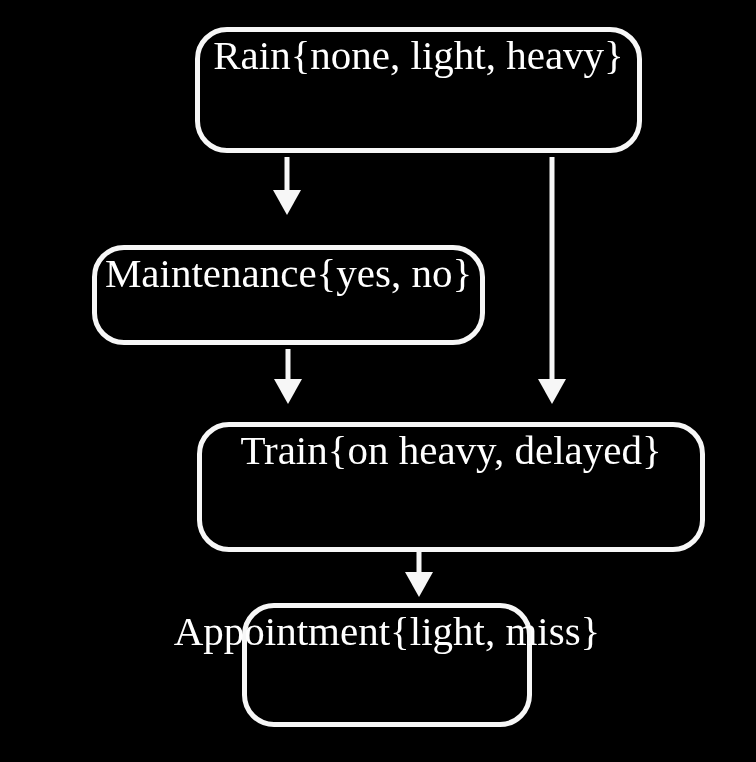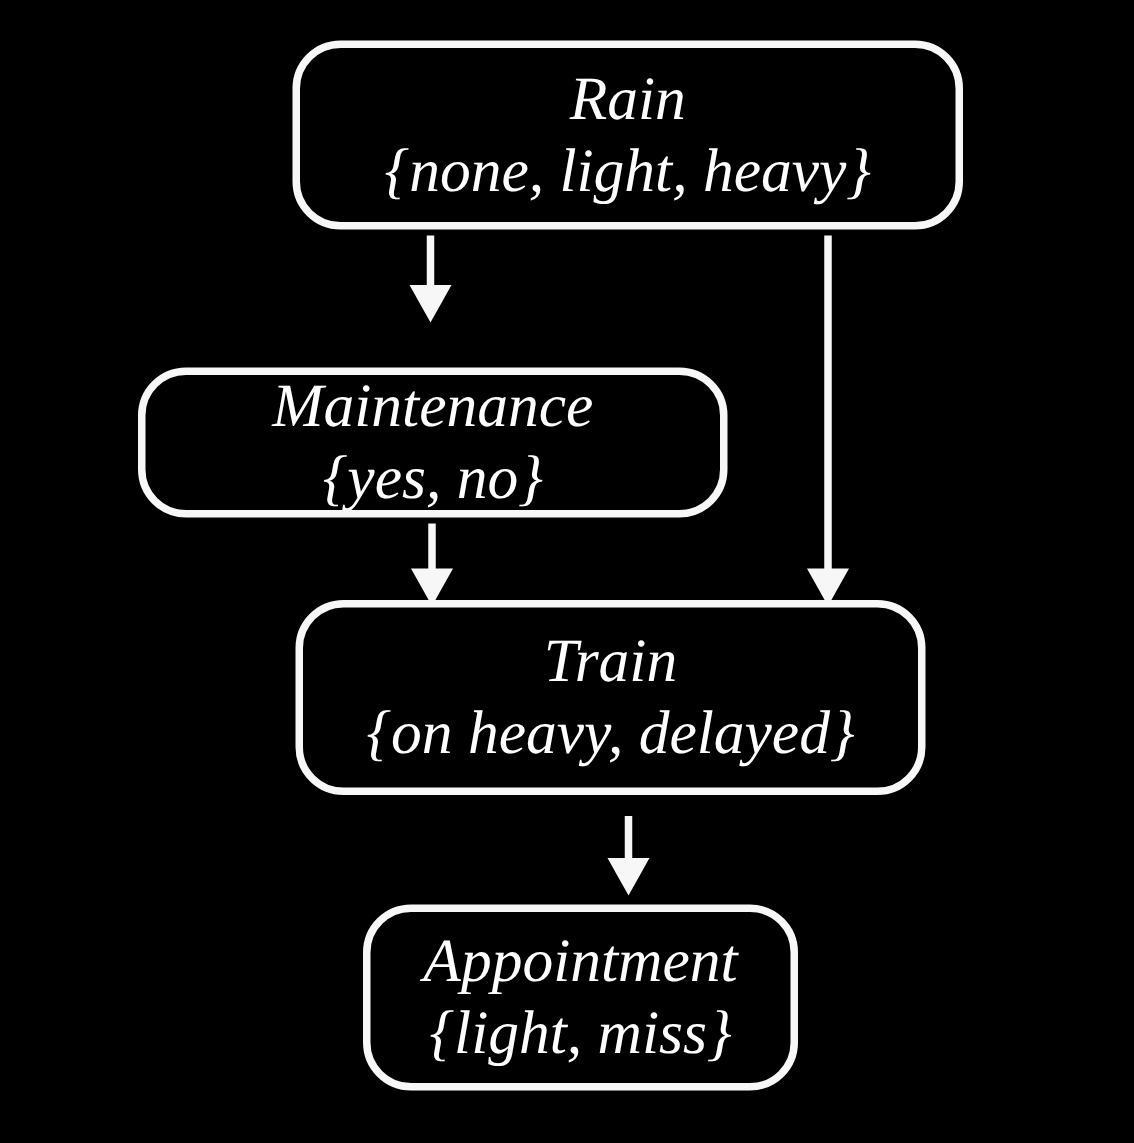--- a/index.html
+++ b/index.html
@@ -16,32 +16,31 @@
     font-family: "Liberation Serif", "DejaVu Serif", serif;
   }
   .node {
     position: absolute;
     box-sizing: border-box;
     border: 5px solid #f7f7f7;
     border-radius: 32px;
     background: #000;
     color: #ffffff;
     display: flex;
-    flex-direction: column;
+    flex-direction: row;
     justify-content: center;
     text-align: center;
-    font-style: italic;
     font-size: 41px;
     line-height: 1.17;
     white-space: nowrap;
   }
   .node .label, .node .values { display: block; }
   #node-rain        { left: 195px; top:  27px; width: 447px; height: 126px; }
   #node-maintenance { left:  92px; top: 217px; width: 393px; height: 100px; margin-top: 28px; }
-  #node-train       { left: 197px; top: 400px; width: 420px; height: 130px; }
+  #node-train       { left: 197px; top: 422px; width: 508px; height: 130px; }
   #node-appointment { left: 242px; top: 603px; width: 290px; height: 124px; }
   .edges {
     position: absolute;
     left: 0; top: 0;
     width: 756px;
     height: 762px;
     pointer-events: none;
   }
   .edges line    { stroke: #f7f7f7; stroke-width: 5; }
   .edges polygon { fill: #f7f7f7; }

